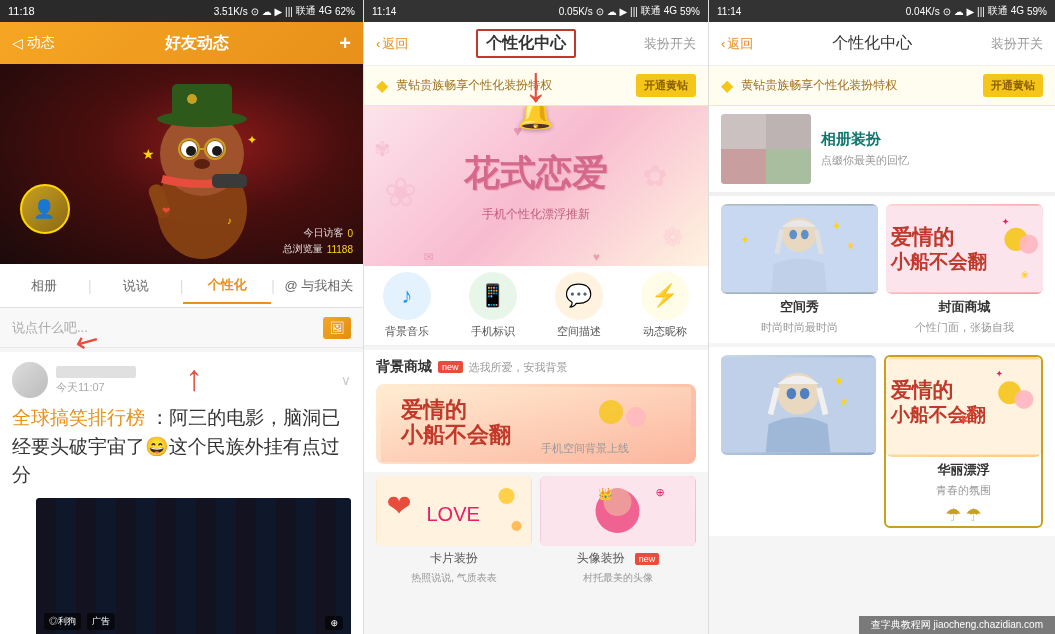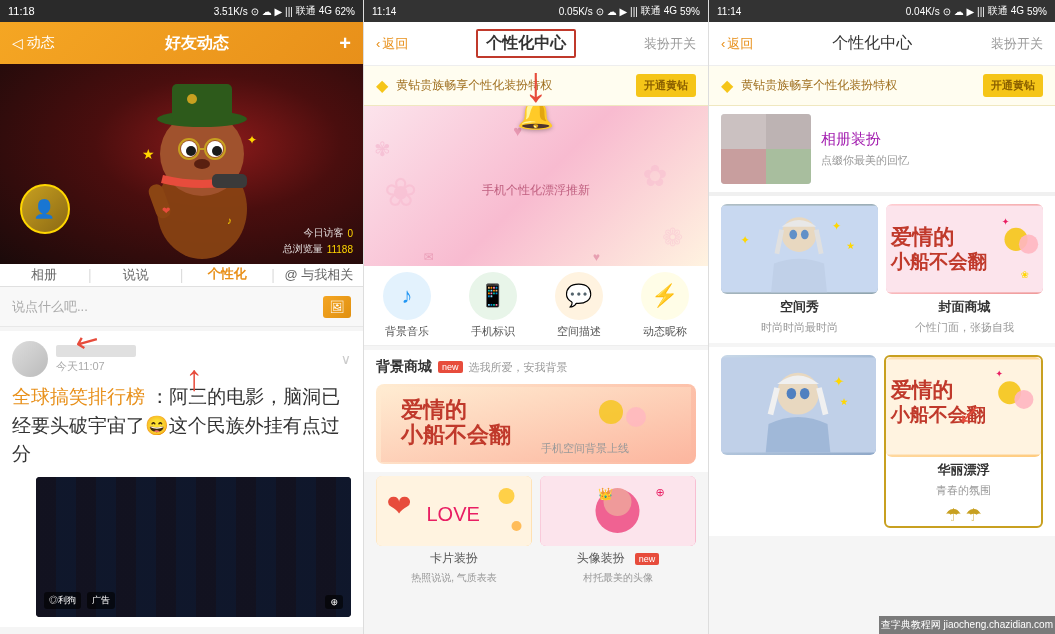--- a/index.html
+++ b/index.html
@@ -85,21 +85,21 @@
       height: 50px;
       border-radius: 50%;
       border: 2px solid gold;
       background: linear-gradient(135deg, #c8a020, #8b6914);
       display: flex;
       align-items: center;
       justify-content: center;
     }
 
     .p1-tabs {
-      height: 23px;
+      height: 44px;
       background: #fff;
       display: flex;
       align-items: center;
       border-bottom: 1px solid #e0e0e0;
     }
     .p1-tab {
       flex: 1;
       text-align: center;
       font-size: 13px;
       color: #666;
@@ -458,21 +458,21 @@
     }
     .p3-album-thumb {
       width: 90px;
       height: 70px;
       border-radius: 4px;
       background: linear-gradient(135deg, #ddd, #bbb);
       overflow: hidden;
       flex-shrink: 0;
     }
     .p3-album-info { display: flex; flex-direction: column; justify-content: center; gap: 4px; }
-    .p3-album-title { font-size: 15px; color: #a21caf; font-weight: normal; }
+    .p3-album-title { font-size: 15px; color: #0f766e; font-weight: bold; }
     .p3-album-sub { font-size: 11px; color: #999; }
 
     .p3-grid-section {
       background: white;
       padding: 8px 12px;
     }
 
     .p3-grid-2col {
       display: grid;
       grid-template-columns: 1fr 1fr;
@@ -714,20 +714,21 @@
         <text x="20" y="100" font-size="40" fill="#f8bbd0" opacity="0.6">❀</text>
         <text x="280" y="80" font-size="30" fill="#f8bbd0" opacity="0.5">✿</text>
         <text x="10" y="50" font-size="20" fill="#f0a0c0" opacity="0.4">✾</text>
         <text x="300" y="140" font-size="25" fill="#f8bbd0" opacity="0.4">❁</text>
         <text x="150" y="30" font-size="15" fill="#d4698c" opacity="0.5">♥</text>
         <text x="230" y="155" font-size="12" fill="#d4698c" opacity="0.5">♥</text>
         <text x="60" y="155" font-size="12" fill="#d4698c" opacity="0.4">✉</text>
       </svg>
     </div>
     <div style="position:absolute; display:flex; flex-direction:column; align-items:center;">
+      <span class="banner-title">花式恋爱</span>
       <span class="banner-subtitle" style="position:static; margin-top:8px;text-align:right;">手机个性化漂浮推新</span>
     </div>
 
     <div style="position:absolute; top:-10px; left:50%; transform:translateX(-50%);">
       <span style="font-size:30px; color:#c8a020; filter:drop-shadow(0 1px 2px rgba(0,0,0,0.3));">🔔</span>
     </div>
   </div>
 
   <div class="p2-icons-row">
     <div class="p2-icon-item">
@@ -943,14 +944,14 @@
         <div style="display:flex; gap:4px; margin-top:2px;">
           <span style="color:#c8a020; font-size:18px;">☂</span>
           <span style="color:#c8a020; font-size:18px;">☂</span>
         </div>
       </div>
     </div>
   </div>
 
   <div style="position:absolute; right:75px; bottom:200px; color:#e74c3c; font-size:36px; transform:rotate(45deg); pointer-events:none; z-index:20;">↓</div>
 
-  <div style="position:absolute; bottom:0; right:0; background:rgba(0,0,0,0.5); color:white; font-size:10px; padding:2px 2px; z-index:30;">查字典教程网 jiaocheng.chazidian.com</div>
+  <div style="position:absolute; bottom:0; right:0; background:rgba(0,0,0,0.5); color:white; font-size:10px; padding:2px 12px; z-index:30;">查字典教程网 jiaocheng.chazidian.com</div>
 </div>
 
 </body></html>

